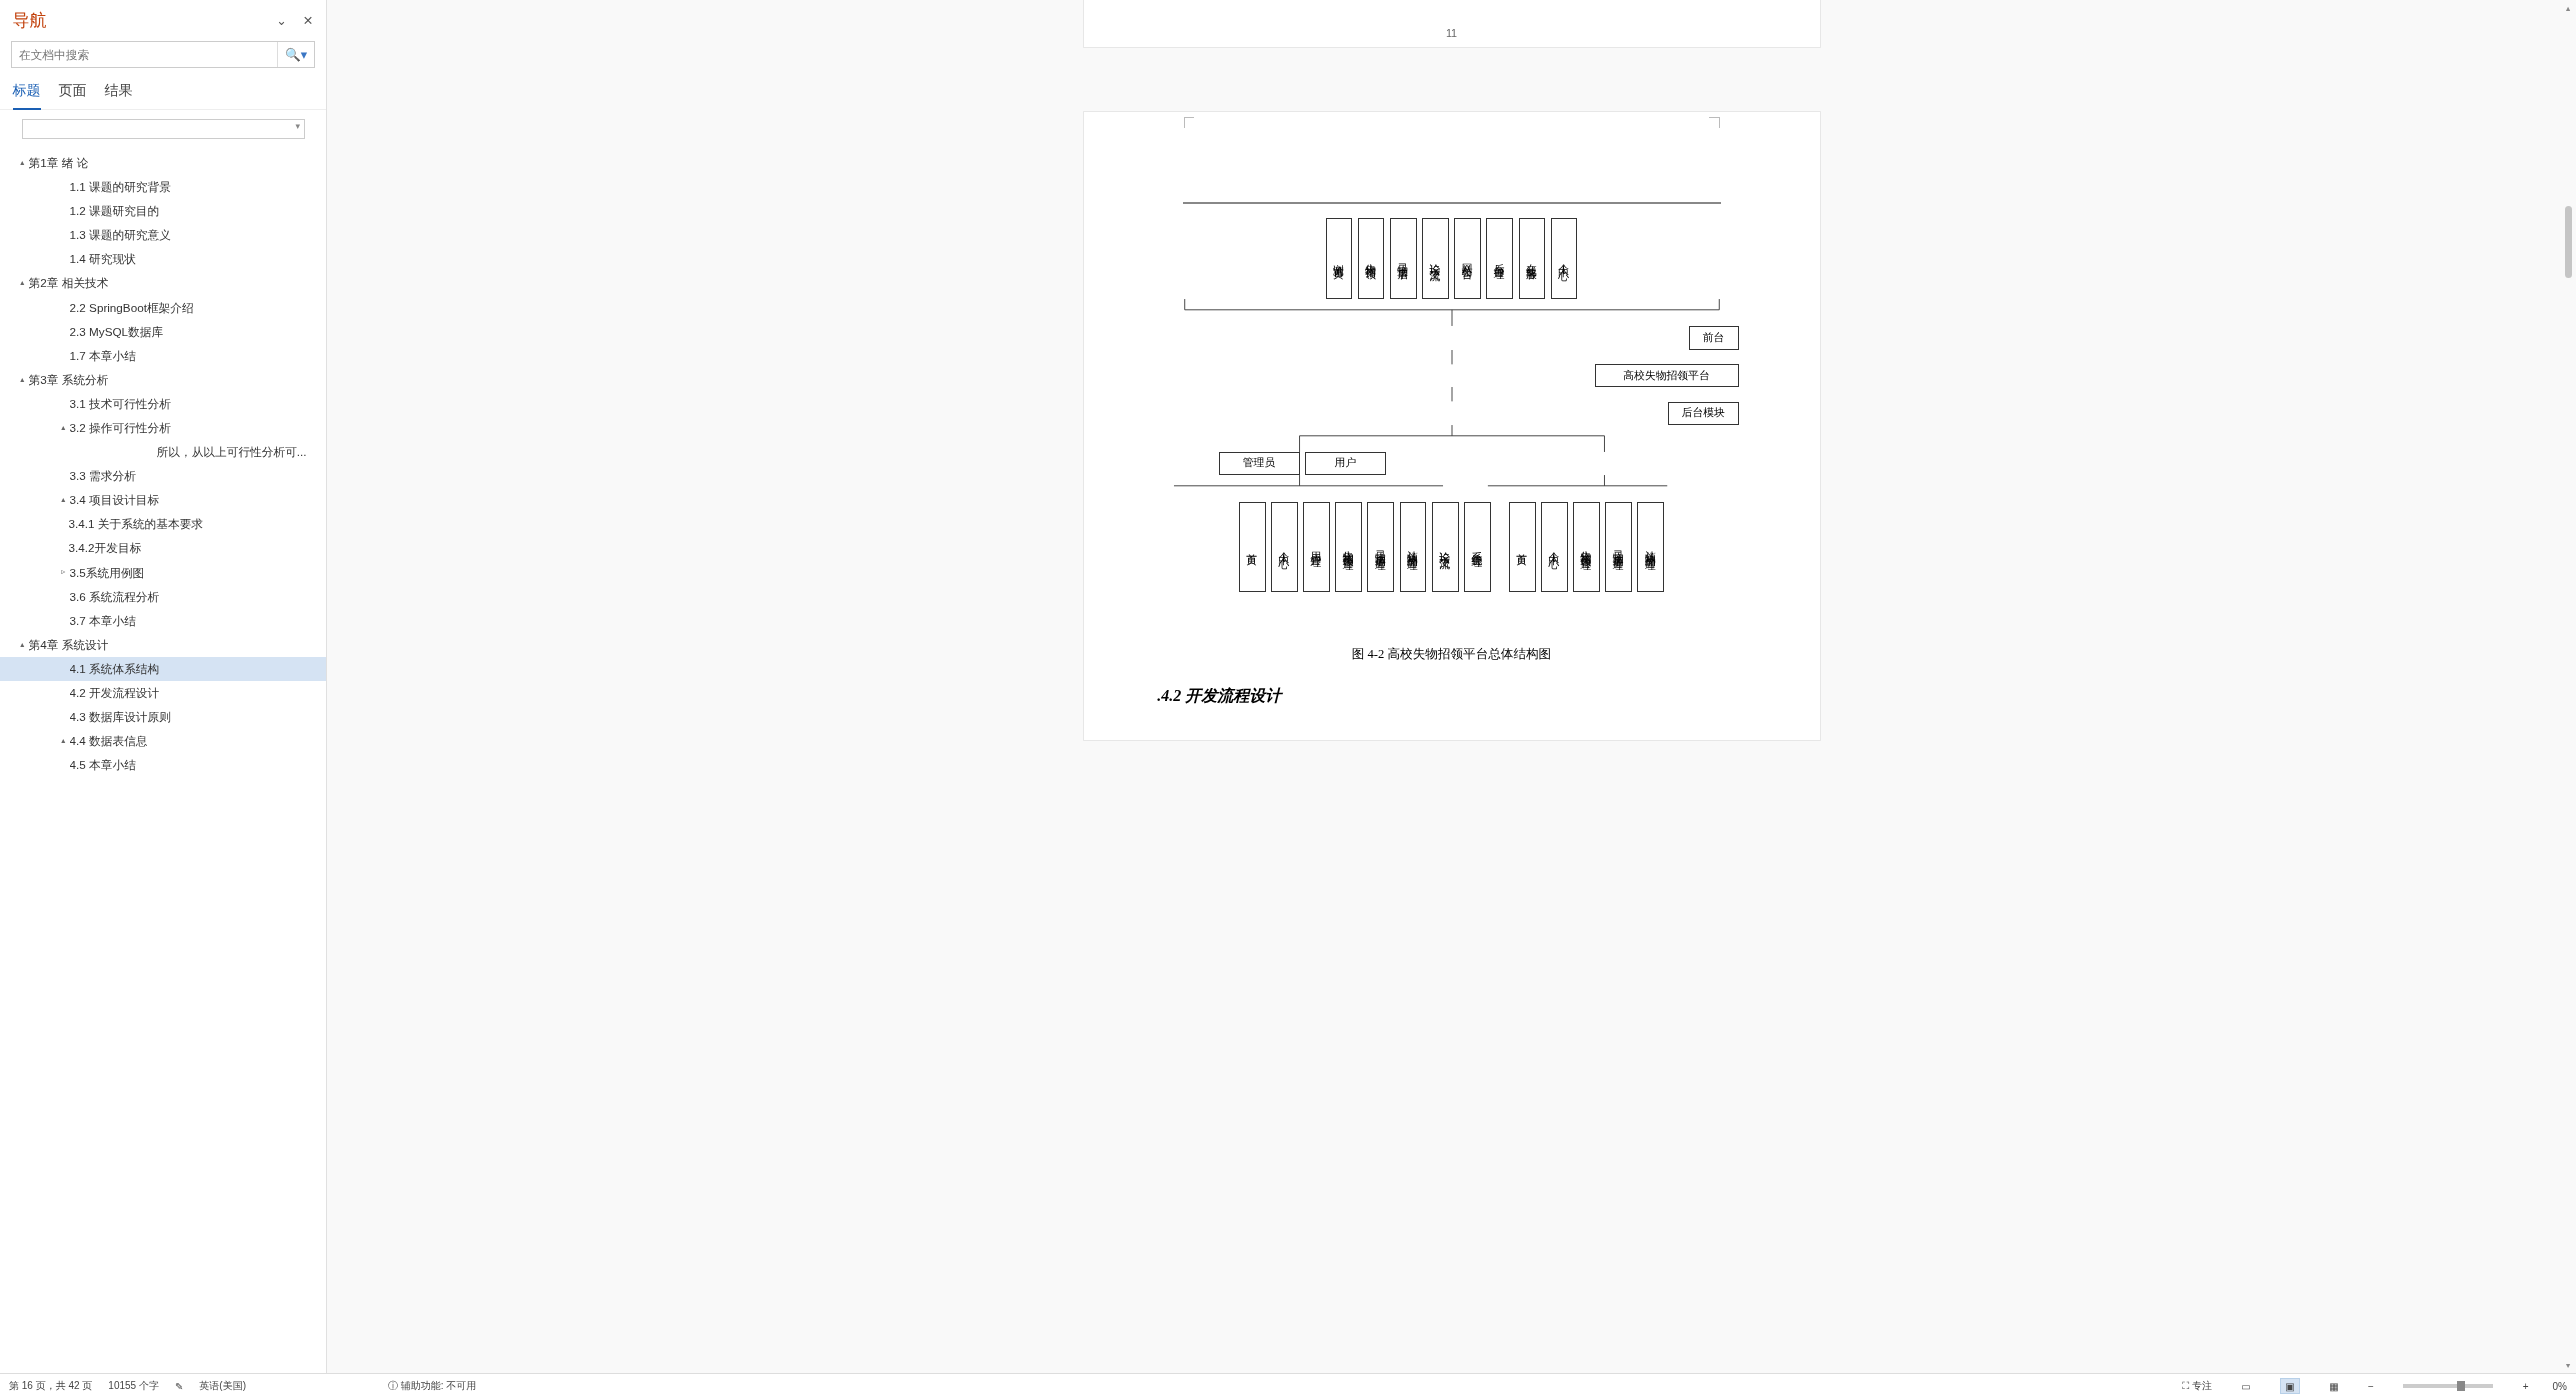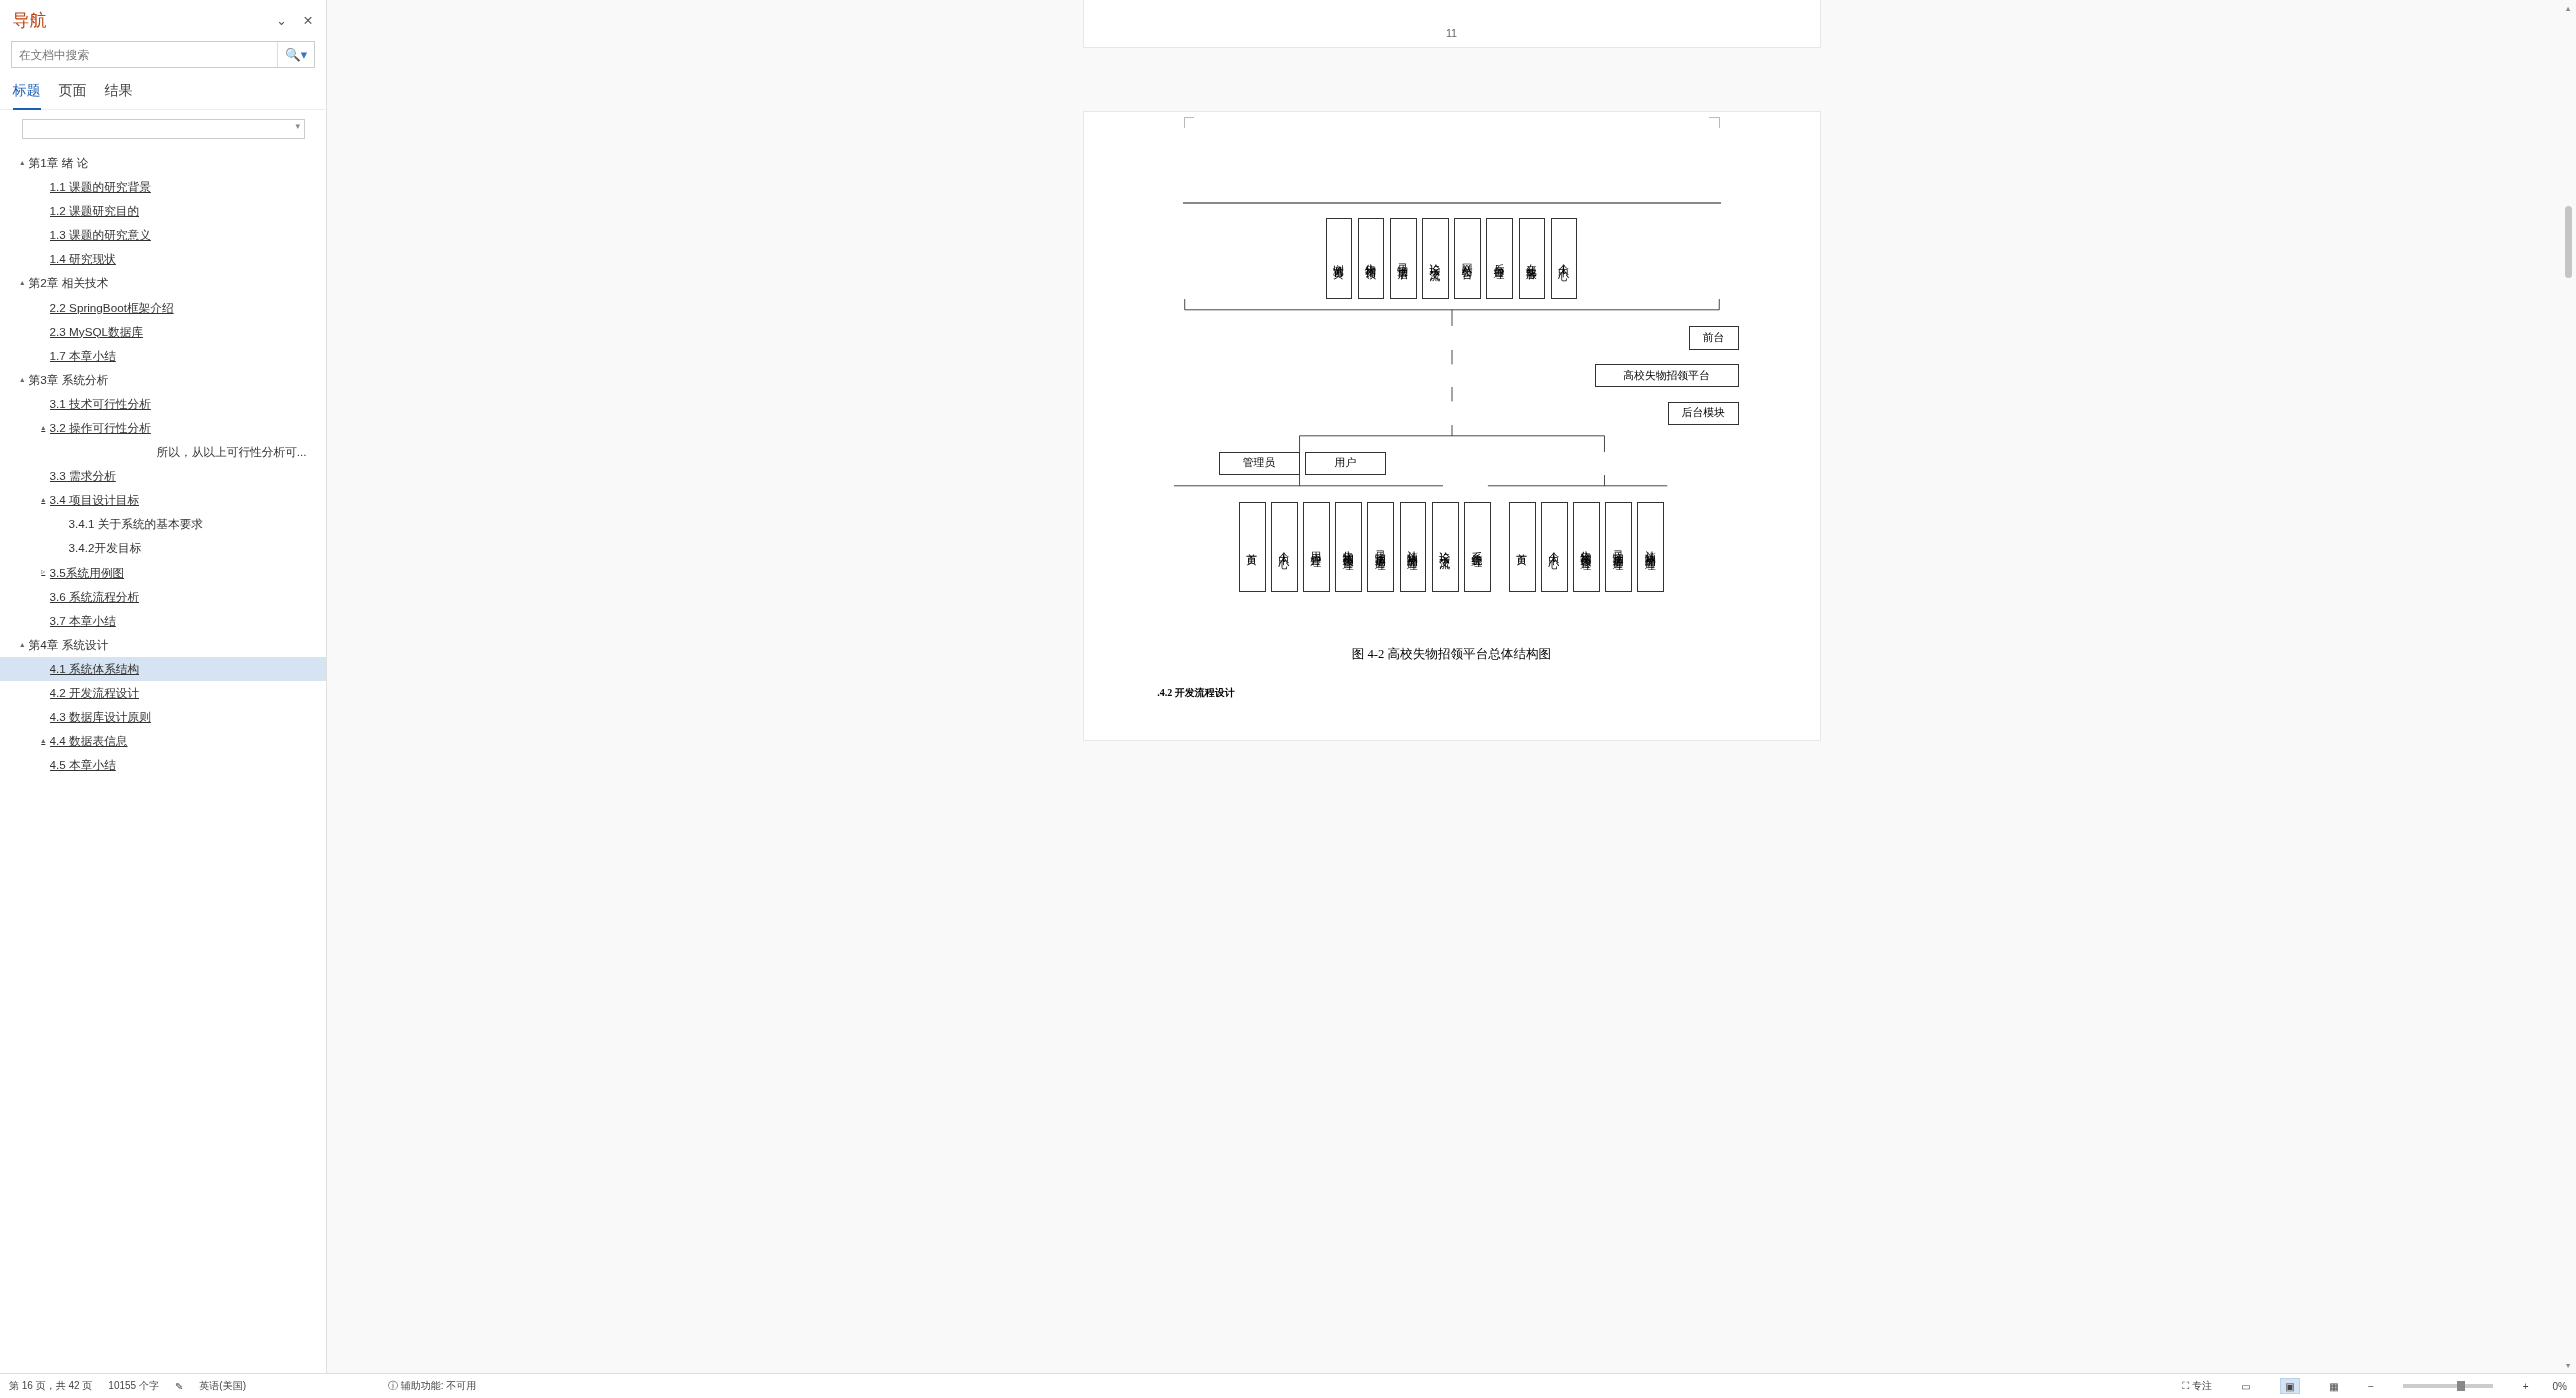--- a/index.html
+++ b/index.html
@@ -17,40 +17,40 @@
 .nav-tab { padding: 5.4px 0 7.2px; font-size: 14px; color: #444; cursor: pointer; }
 .nav-tab.active { color: #1a5fb4; border-bottom: 2.7px solid #1a5fb4; margin-bottom: -0.9px; }
 .nav-searchbar2 { margin: 9px 21.5px 7.2px; border: 0.9px solid #ccc; height: 20px; position: relative; }
 .nav-searchbar2::after { content: "▾"; position: absolute; right: 3.6px; top: 1.8px; font-size: 9px; color: #888; }
 .nav-tree { flex: 1; overflow-y: auto; padding: 5.4px 0 18px; }
 .tree-item { display: flex; align-items: center; padding: 2.7px 5.4px 2.7px 0; cursor: pointer; font-size: 11.7px; color: #333; line-height: 1.6; }
 .tree-item.selected { background: #d5e3f3; }
 .tree-toggle { width: 12.6px; text-align: center; font-size: 8px; color: #666; }
 .tree-item .label { white-space: nowrap; overflow: hidden; text-overflow: ellipsis; }
 .lvl0 { padding-left: 16px; }
-.lvl1 { padding-left: 37px; text-decoration: underline; }
+.lvl1 { padding-left: 57px; }
 .lvl2 { padding-left: 56px; }
 .lvl-special { padding-left: 144px; }
 .doc-area { flex: 1; background: #f9f9f9; overflow: hidden; position: relative; display: flex; flex-direction: column; align-items: center; padding-top: 0; }
 .doc-scroll { flex: 1; overflow-y: auto; width: 100%; display: flex; flex-direction: column; align-items: center; }
 .page { background: #fff; width: 736px; box-shadow: 0 0 0 0.9px #e5e5e5; position: relative; }
 .page1 { height: 47px; margin-bottom: 65px; }
 .page1 .page-num { position: absolute; left: 50%; transform: translateX(-50%); top: 27px; font-size: 10.8px; color: #666; }
 .page2 { min-height: 628px; padding: 90px 72px 9px; }
 .diagram { position: relative; width: 574px; margin: 0 auto; }
 .top-line { height: 1.8px; background: linear-gradient(#888, #bbb); width: 538px; margin: 0 auto 14.4px; border-top: 0.9px solid #888; border-bottom: 0.9px solid #888; }
 .row { display: flex; justify-content: center; gap: 5.4px; margin-bottom: 18px; position: relative; }
 .box { border: 0.9px solid #333; background: #fff; font-size: 10.8px; text-align: center; display: flex; align-items: center; justify-content: center; }
 .box-h { padding: 3.6px 12.6px; min-width: 50px; }
 .vbox { writing-mode: vertical-rl; text-orientation: upright; padding: 12.6px 5.4px; letter-spacing: 1.8px; min-height: 81px; }
 .vbox-tall { min-height: 90px; }
 .row-center { justify-content: flex-end; }
 .row-split { justify-content: flex-start; padding: 0 54px; }
 .caption { text-align: center; font-size: 12.6px; margin-top: 36px; font-family: SimSun, serif; }
-.section-title { font-family: SimSun, serif; font-size: 10px; font-weight: bold; margin-top: 23px; padding-left: 1.8px; }
+.section-title { font-family: SimSun, serif; font-size: 16px; font-weight: bold; margin-top: 23px; padding-left: 1.8px; font-style: italic; }
 .crop-marks { position: absolute; top: 5.4px; width: 10.8px; height: 10.8px; border-color: #bbb; }
 .cm-tl { left: 100px; border-top: 0.9px solid #bbb; border-left: 0.9px solid #bbb; }
 .cm-tr { right: 100px; border-top: 0.9px solid #bbb; border-right: 0.9px solid #bbb; }
 .scrollbar-right { position: absolute; right: 0; top: 0; bottom: 0; width: 16px; background: #f9f9f9; }
 .scroll-arrow { width: 16px; height: 16px; display: flex; align-items: center; justify-content: center; font-size: 7.2px; color: #888; }
 .scroll-thumb { position: absolute; right: 3.6px; width: 7.2px; background: #c5c5c5; border-radius: 3.6px; }
 .status-bar { height: 25px; border-top: 0.9px solid #ddd; display: flex; align-items: center; padding: 2px 9px; font-size: 10px; color: #444; justify-content: space-between; }
 .status-left { display: flex; gap: 16px; align-items: center; }
 .status-right { display: flex; gap: 24px; align-items: center; }
 .sb-icon { width: 20px; height: 16px; display: flex; align-items: center; justify-content: center; border: 0.9px solid transparent; }

